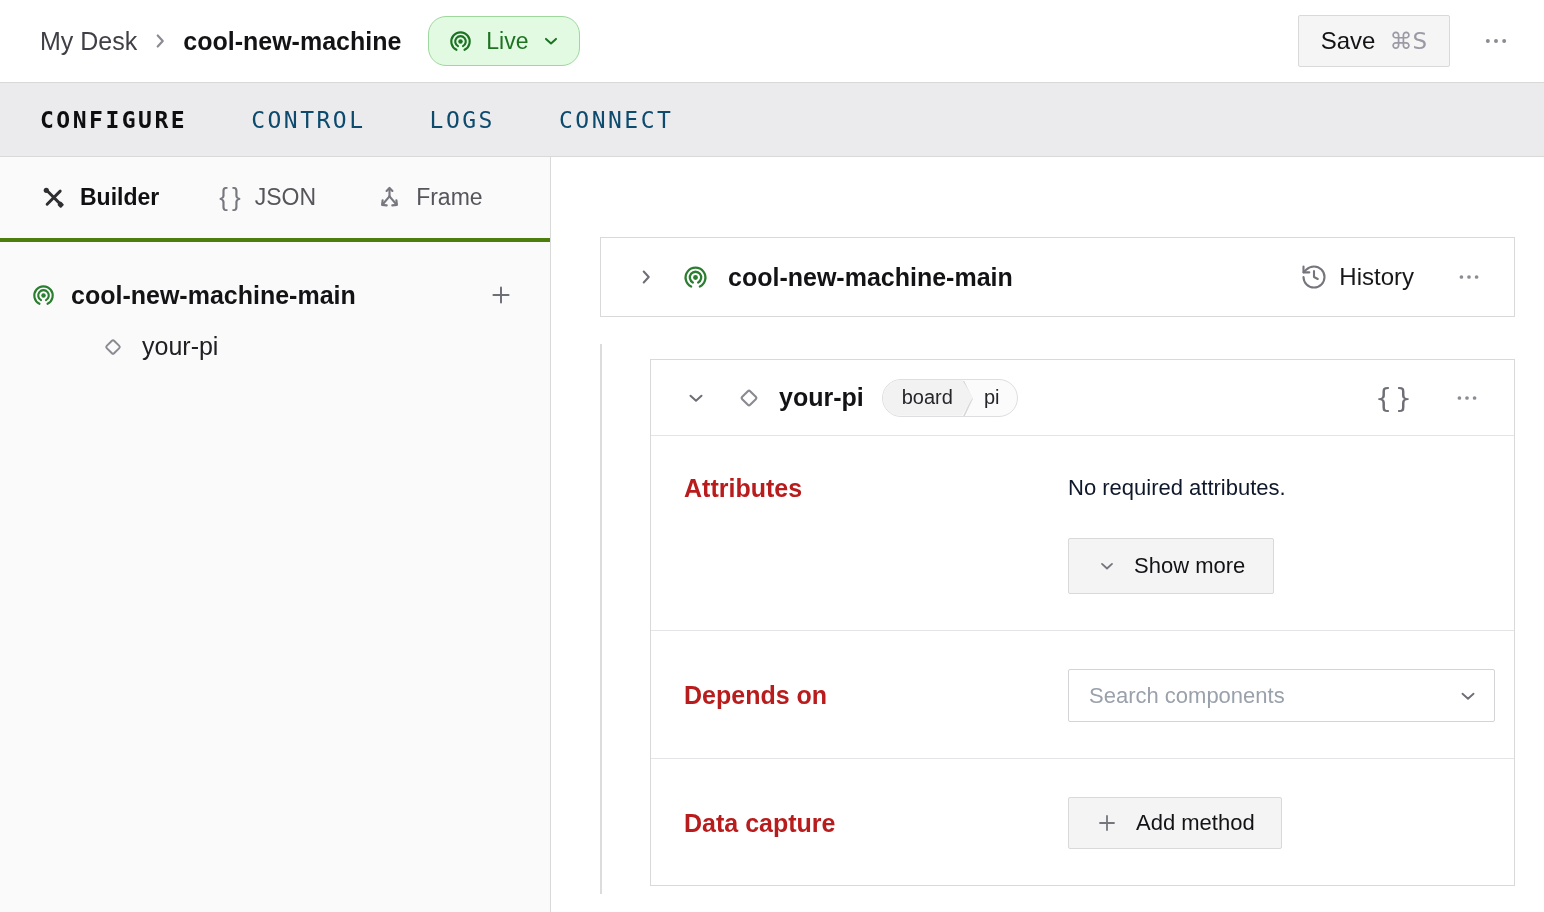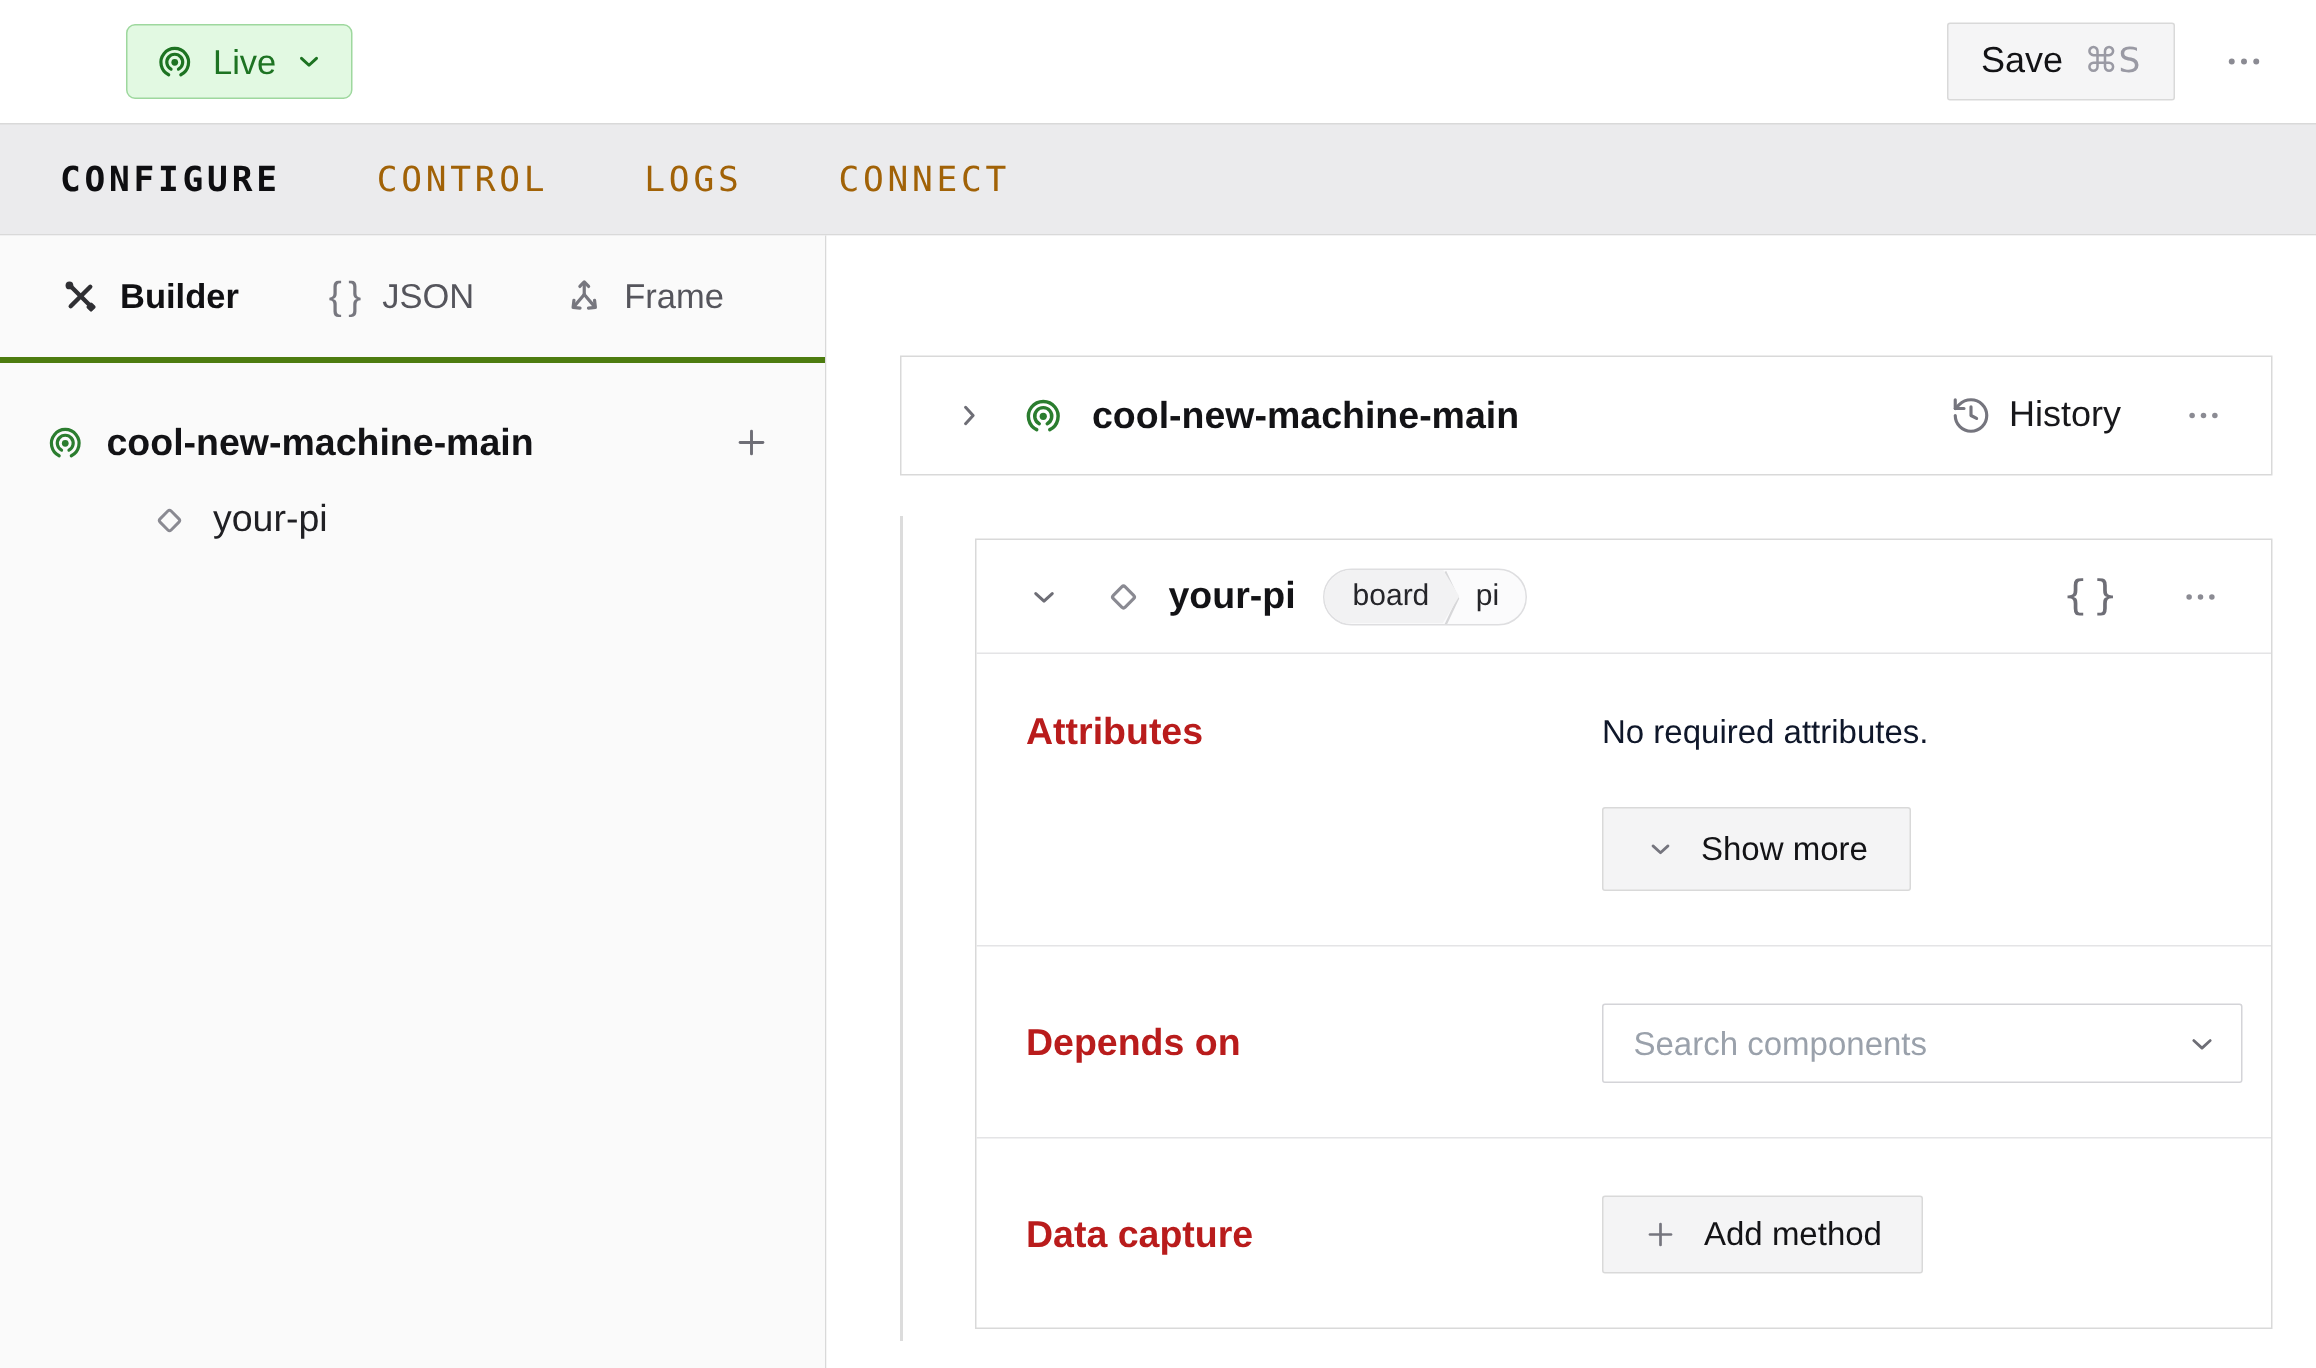--- a/index.html
+++ b/index.html
@@ -21,26 +21,26 @@
     display: flex; align-items: center;
     background: #fff;
     padding: 0 28px 0 40px;
   }
   .breadcrumb { display: flex; align-items: center; font-size: 25px; }
   .crumb-parent { color: #3f3f46; }
   .crumb-sep { margin: 0 12px; display: flex; align-items: center; color: #8b8b93; }
   .crumb-current { color: #131316; font-weight: 700; }
 
   .live-badge {
-    margin-left: 44px;
+    margin-left: 27px;
     display: inline-flex; align-items: center; gap: 12px;
     height: 50px; padding: 0 18px;
     background: #e2f9e2;
     border: 1px solid #9ed89e;
-    border-radius: 6px;
+    border-radius: 18px;
     color: #1d7322; font-size: 23px; font-weight: 500;
   }
 
   .topbar-right { margin-left: auto; display: flex; align-items: center; }
   .save-btn {
     display: inline-flex; align-items: center; gap: 14px;
     height: 52px; padding: 0 22px;
     background: #f5f5f6; border: 1px solid #d9d9d9; border-radius: 2px;
     font-size: 24px; color: #131316;
   }
@@ -52,21 +52,21 @@
     height: 75px; flex: 0 0 75px;
     background: #ebebed;
     border-top: 1px solid #d9d9d9;
     border-bottom: 1px solid #d9d9d9;
     display: flex; align-items: center;
     padding-left: 40px; gap: 64px;
   }
   .tab {
     font-family: "DejaVu Sans Mono", "Liberation Mono", monospace;
     font-size: 23px; letter-spacing: 2.5px;
-    color: #a16207; padding: 4px 0;
+    color: #0c4a6e; padding: 4px 0;
   }
   .tab.active { color: #0e0e11; font-weight: 700; }
 
   
   .content { flex: 1; display: flex; min-height: 0; }
 
   
   .sidebar {
     width: 551px; flex: 0 0 551px;
     background: #fafafa;
@@ -171,20 +171,29 @@
   .select-chev { position: absolute; right: 16px; top: 50%; transform: translateY(-50%); display: flex; pointer-events: none; }
 
   .icon { display: inline-flex; }
 </style>
 </head>
 <body>
 
 <div class="app">
 
   <header class="topbar">
+    <div class="breadcrumb">
+      <span class="crumb-parent">My Desk</span>
+      <span class="crumb-sep icon">
+        <svg width="22" height="22" viewBox="0 0 24 24">
+            <polyline points="9.5 6 15 12 9.5 18" fill="none" stroke="#8b8b93" stroke-width="2.4" stroke-linecap="round" stroke-linejoin="round"></polyline>
+          </svg>
+      </span>
+      <span class="crumb-current">cool-new-machine</span>
+    </div>
 
     <button class="live-badge">
       <span class="icon">
         <svg width="27" height="27" viewBox="0 0 24 24">
           <circle cx="12" cy="12" r="2" fill="#1d7322"></circle>
           <path d="M9.8 16.1 A 4.7 4.7 0 1 1 14.2 16.1" fill="none" stroke="#1d7322" stroke-width="1.9" stroke-linecap="round"></path>
           <path d="M8.4 19.4 A 8.2 8.2 0 1 1 15.6 19.4" fill="none" stroke="#1d7322" stroke-width="1.9" stroke-linecap="round"></path>
         </svg>
       </span>
       <span>Live</span>

